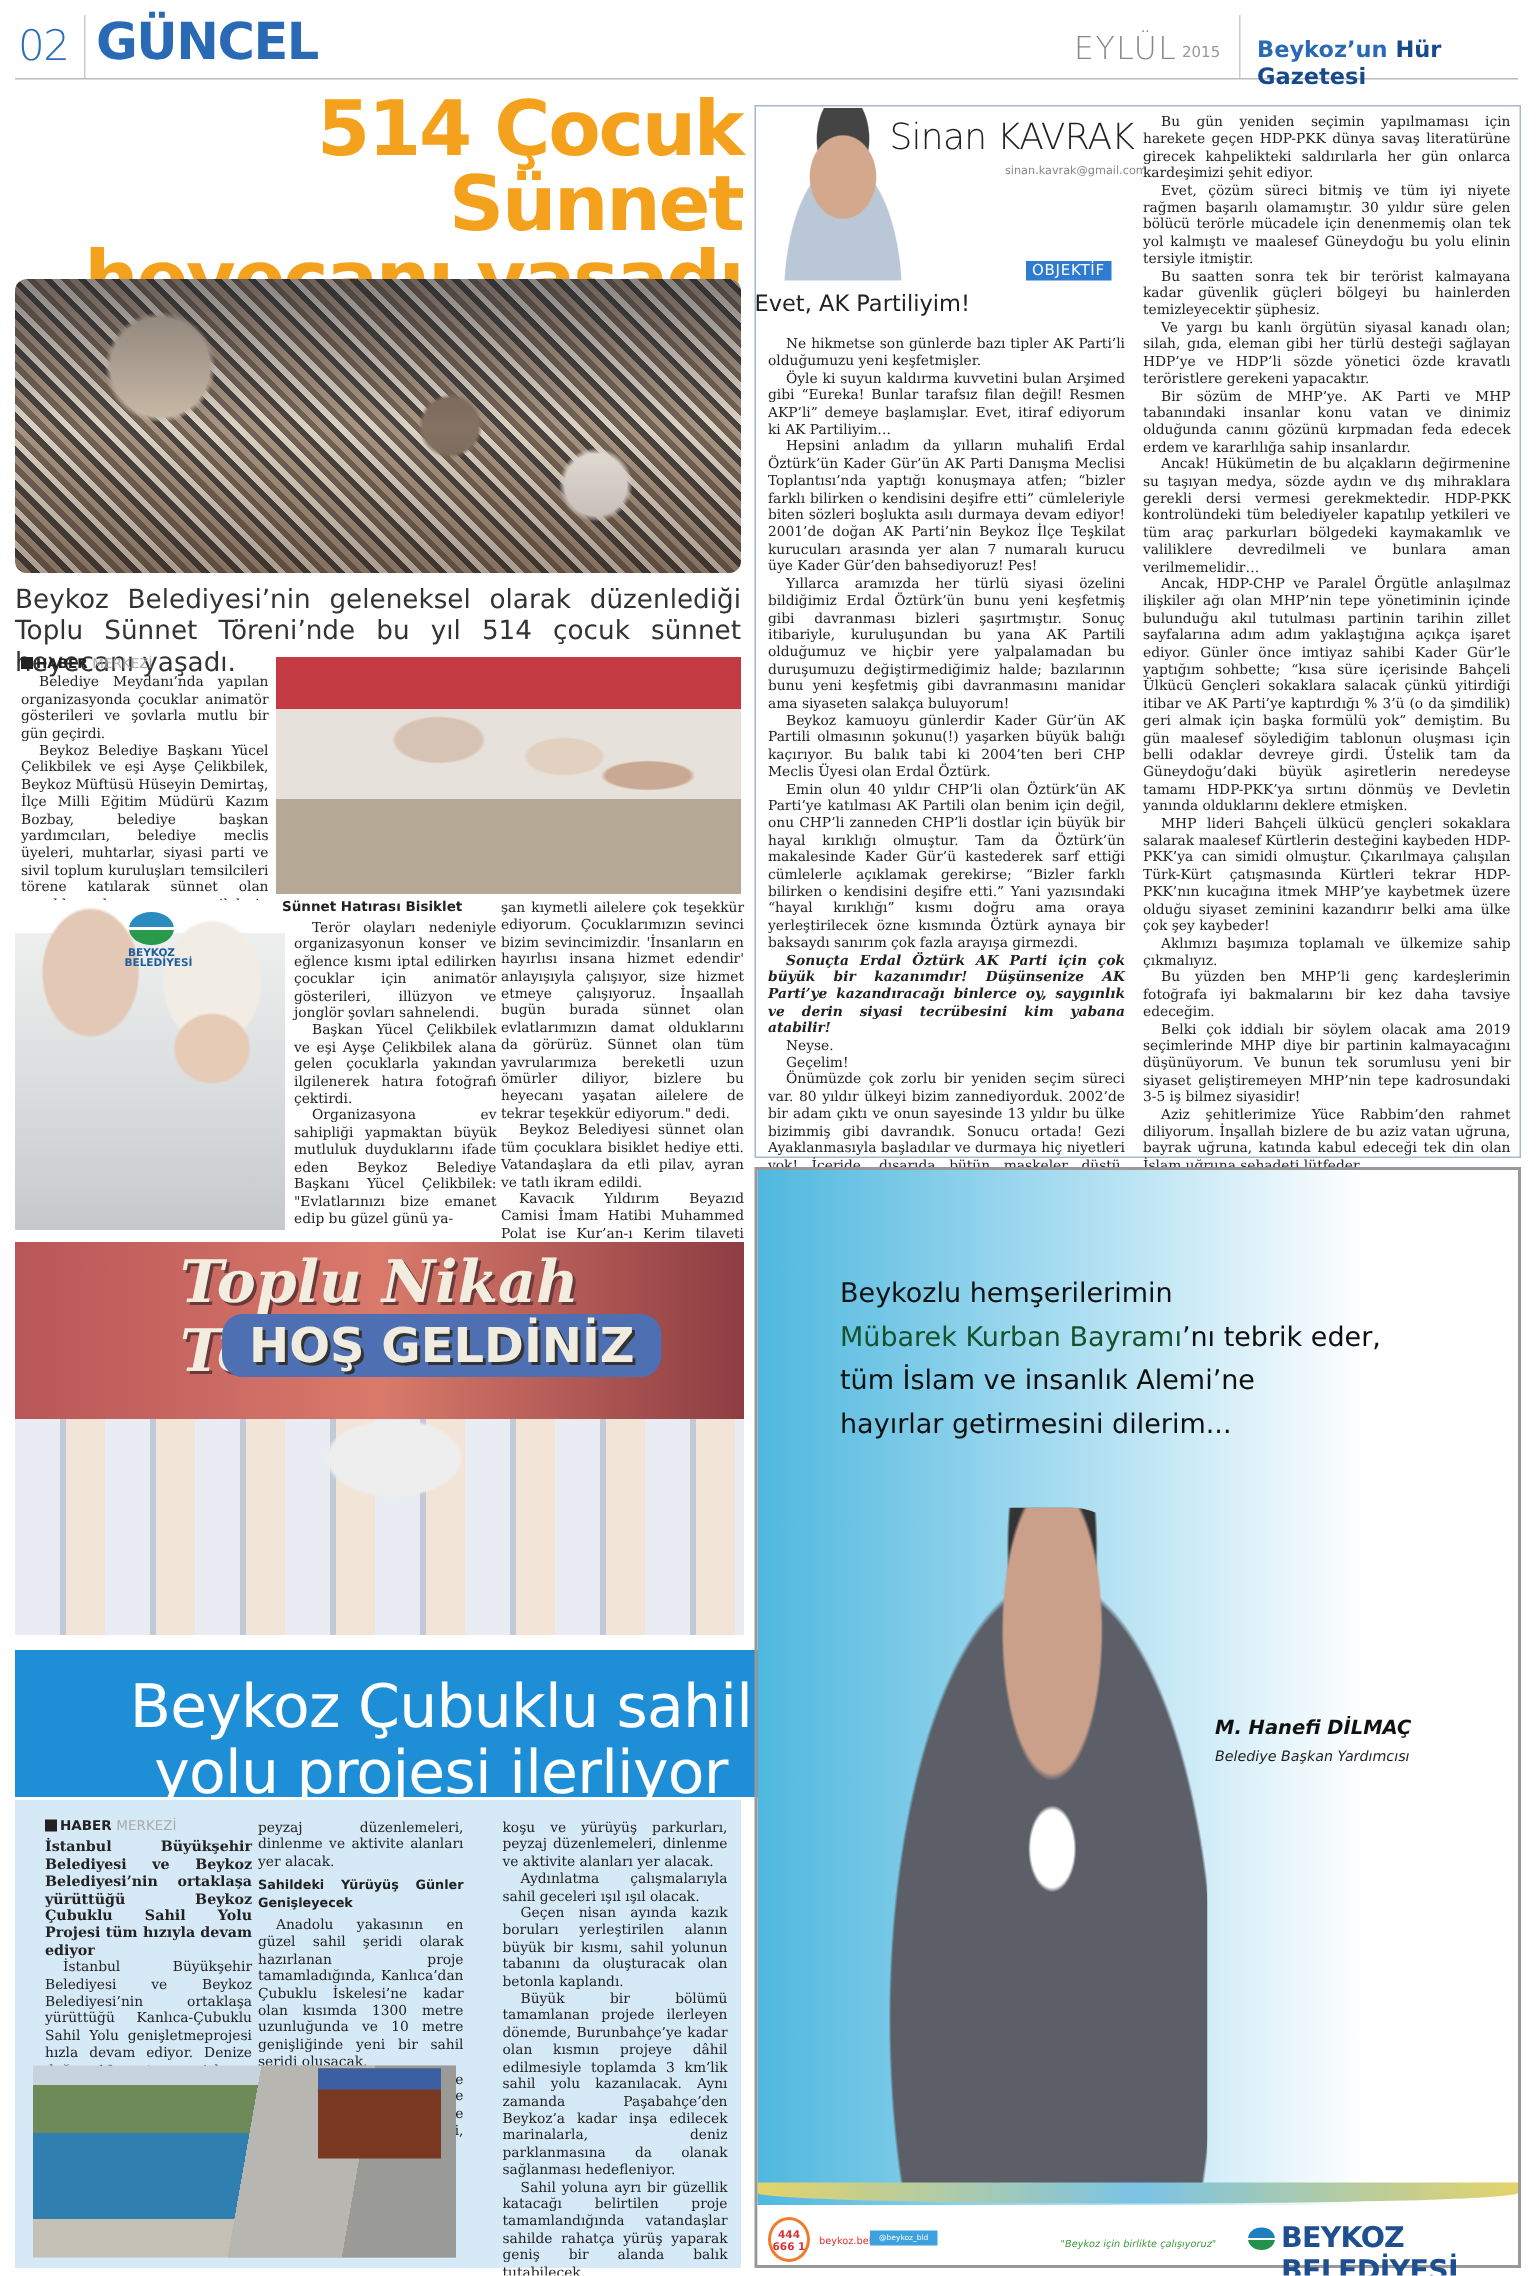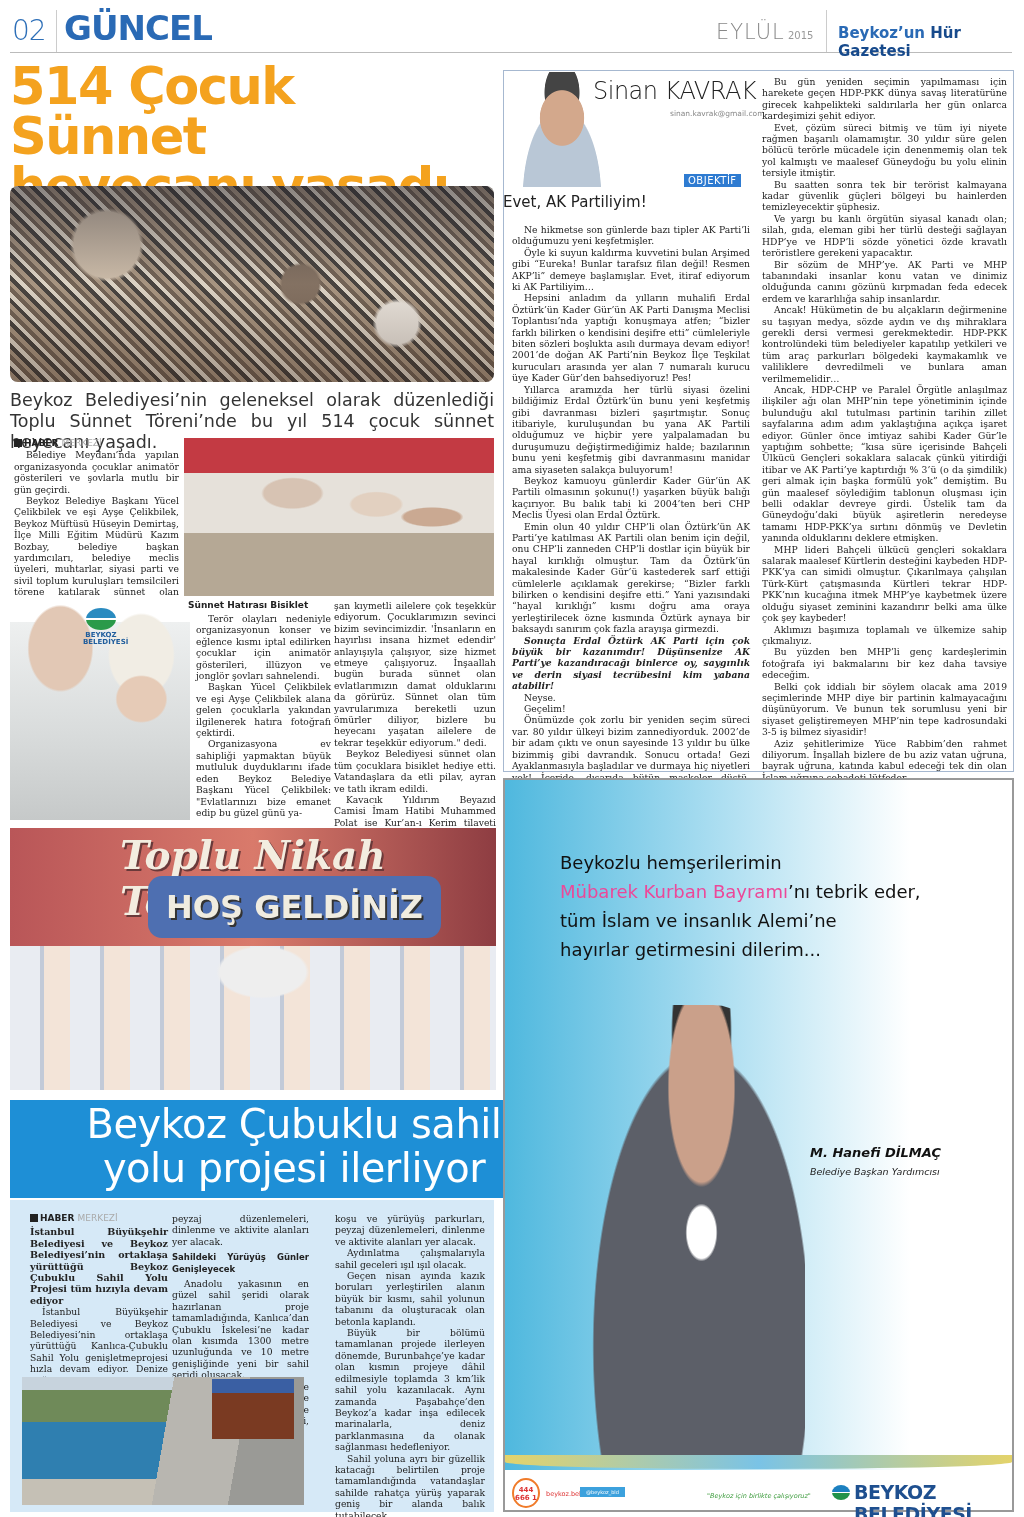--- a/index.html
+++ b/index.html
@@ -9,21 +9,21 @@
 #hdr-line{position:absolute;left:10px;right:12px;top:52px;height:1px;background:#bbb}
 #hdr-page{left:12px;top:14px;font-family:"DejaVu Sans",sans-serif;font-size:28px;color:#2d6fb8;font-weight:300;letter-spacing:-1px}
 #hdr-sep1{left:56px;top:10px;width:1px;height:42px;background:#ccc}
 #hdr-section{left:64px;top:8px;font-family:"DejaVu Sans",sans-serif;font-weight:bold;font-size:34px;color:#2a6ab5;letter-spacing:-1px}
 #hdr-month{left:716px;top:20px;font-family:"DejaVu Sans",sans-serif;font-size:21px;color:#888;font-weight:300;letter-spacing:1px}
 #hdr-year{left:788px;top:30px;font-family:"DejaVu Sans",sans-serif;font-size:10px;color:#999}
 #hdr-sep2{left:826px;top:10px;width:1px;height:42px;background:#ccc}
 #hdr-paper{left:838px;top:24px;font-family:"DejaVu Sans",sans-serif;font-weight:bold;font-size:15px;color:#2a6ab5}
 #hdr-paper b{color:#174a8c}
 
-#headline{left:10px;top:62px;width:485px;text-align:left;font-family:"DejaVu Sans",sans-serif;font-weight:bold;color:#f4a21e;font-size:51px;line-height:50px;letter-spacing:-1.5px}
+#headline{left:10px;top:62px;width:485px;text-align:right;font-family:"DejaVu Sans",sans-serif;font-weight:bold;color:#f4a21e;font-size:51px;line-height:50px;letter-spacing:-1.5px}
 
 .photo{position:absolute;overflow:hidden;border-radius:8px}
 #photo-crowd{left:10px;top:186px;width:484px;height:196px;background:
  radial-gradient(circle at 20% 30%,#c9b8a4 0 8%,transparent 9%),
  radial-gradient(circle at 60% 50%,#7d6a5a 0 6%,transparent 7%),
  radial-gradient(circle at 80% 70%,#e8e2da 0 5%,transparent 6%),
  repeating-linear-gradient(45deg,#6b5b4d 0 4px,#a38f7a 4px 8px,#3f3a36 8px 12px,#d9cfc0 12px 16px);}
 #photo-crowd::after{content:"";position:absolute;inset:0;background:linear-gradient(180deg,rgba(40,40,50,.45),rgba(255,255,255,.05) 50%,rgba(60,40,30,.3))}
 #subhead{left:10px;top:390px;width:484px;font-family:"DejaVu Sans",sans-serif;font-size:17.5px;line-height:21px;color:#333;text-align:justify}
 .byline{font-family:"DejaVu Sans",sans-serif;font-size:9px;font-weight:bold;color:#222}
@@ -49,23 +49,23 @@
 #story1-col2{left:196px;top:613px;width:135px}
 #story1-col3{left:334px;top:600px;width:162px}
 
 #photo-nikah{left:10px;top:828px;width:486px;height:262px;border-radius:0;background:
  radial-gradient(ellipse at 52% 35%,#e7cdbd 0 8%,transparent 9%),
  radial-gradient(ellipse at 52% 55%,#eee 0 12%,transparent 13%),
  repeating-linear-gradient(90deg,#e9ecf2 0 30px,#c2cad8 30px 34px,#f3e4d8 34px 60px),
  linear-gradient(180deg,#c9645d 0 40%,#e8e4e2 40%)}
 #photo-nikah .banner1{position:absolute;left:0;right:0;top:0;height:45%;background:linear-gradient(90deg,#b95658,#d97a6b 50%,#8e3d42)}
 #nikah-text1{position:absolute;left:110px;top:4px;font-family:"DejaVu Serif",serif;font-weight:bold;font-style:italic;font-size:39px;color:#f3ede0;text-shadow:2px 2px 0 #6a3a3a}
-#nikah-text2{position:absolute;left:138px;top:48px;padding:12px 18px;border-radius:14px;background:#4e6fb1;font-family:"DejaVu Sans",sans-serif;font-weight:bold;font-size:32px;color:#f0ece0;text-shadow:2px 2px 0 #333}
-
-#story2-title-box{left:10px;top:1100px;width:568px;height:98px;background:#1e8fd6;color:#fff;text-align:center;font-family:"DejaVu Sans",sans-serif;font-size:40px;line-height:44px;padding-top:2px;letter-spacing:-.5px}
+#nikah-text2{position:absolute;left:138px;top:48px;padding:2px 18px;border-radius:14px;background:#4e6fb1;font-family:"DejaVu Sans",sans-serif;font-weight:bold;font-size:32px;color:#f0ece0;text-shadow:2px 2px 0 #333}
+
+#story2-title-box{left:10px;top:1100px;width:568px;height:98px;background:#1e8fd6;color:#fff;text-align:center;font-family:"DejaVu Sans",sans-serif;font-size:40px;line-height:44px;padding-top:16px;letter-spacing:-.5px}
 #story2-body{left:10px;top:1200px;width:484px;height:312px;background:#d6e9f7}
 #story2-col1{left:30px;top:1213px;width:138px}
 #story2-col1 .lead{font-weight:bold;font-size:9.5px;line-height:11.4px;margin-top:2px;text-align:justify}
 #story2-col2{left:166px;top:1213px;width:137px}
 #story2-col2 .sub{font-family:"DejaVu Sans",sans-serif;font-weight:bold;font-size:8.5px;margin:5px 0 3px;text-indent:0}
 #story2-col3{left:335px;top:1213px;width:150px}
 #photo-road{left:22px;top:1377px;width:282px;height:128px;border-radius:0;background:
  linear-gradient(100deg,transparent 0 50%,#b8b6b0 50% 75%,#9a9a96 75%),
  linear-gradient(180deg,#c7d3dd 0 10%,#6f8a59 10% 35%,#2f7fb0 35% 80%,#c5c0b5 80%)}
 #photo-road .truck{position:absolute;left:190px;top:2px;width:82px;height:60px;background:#7a3a22;border-top:14px solid #3a5fa3}
@@ -77,21 +77,21 @@
  radial-gradient(ellipse at 50% 110%,#b9c7d6 0 50%,transparent 51%),#fff}
 #col-author{left:593px;top:77px;font-family:"DejaVu Sans",sans-serif;font-size:24px;font-weight:300;color:#222;letter-spacing:-.5px}
 #col-email{left:670px;top:109px;font-family:"DejaVu Sans",sans-serif;font-size:7.5px;color:#888}
 #col-tag{left:684px;top:174px;background:#2e7bd1;color:#fff;font-family:"DejaVu Sans",sans-serif;font-size:10px;padding:1px 4px;letter-spacing:.5px}
 #col-title{left:503px;top:193px;width:252px;text-align:left;font-family:"DejaVu Sans",sans-serif;font-size:15px;color:#222}
 #col-left{left:512px;top:224px;width:238px}
 #col-right{left:762px;top:76px;width:245px}
 
 #ad-box{left:503px;top:778px;width:511px;height:734px;border:2px solid #999;background:linear-gradient(90deg,#4fb8de 0%,#a7dcf0 40%,#fff 80%);overflow:hidden}
 #ad-text{left:560px;top:848px;font-family:"DejaVu Sans",sans-serif;font-size:18px;line-height:29px;color:#111}
-#ad-text .red{color:#ec4899}
+#ad-text .red{color:#14532d}
 #ad-person{left:575px;top:1005px;width:230px;height:455px;background:
  radial-gradient(ellipse at 55% 18%,#caa08a 0 18%,transparent 19%),
  radial-gradient(ellipse at 55% 6%,#333 0 16%,transparent 17%),
  radial-gradient(ellipse at 55% 50%,#fff 0 8%,transparent 9%),
  radial-gradient(ellipse at 55% 75%,#5c5f68 0 60%,transparent 61%);border-radius:40% 40% 0 0}
 #ad-name{left:810px;top:1145px;font-family:"DejaVu Sans",sans-serif;font-style:italic;font-weight:bold;font-size:13px;color:#111}
 #ad-role{left:810px;top:1166px;font-family:"DejaVu Sans",sans-serif;font-style:italic;font-size:9.5px;color:#222}
 #ad-wave{left:505px;top:1455px;width:507px;height:14px;background:linear-gradient(90deg,#e4d36a,#7ac3e6,#e4d36a);border-radius:0 0 50% 50%}
 #ad-footer{left:505px;top:1470px;width:507px;height:40px;background:#fff}
 #ad-phone{left:512px;top:1478px;width:28px;height:30px;border-radius:50%;border:2px solid #f07b2a;font-family:"DejaVu Sans",sans-serif;font-size:7px;color:#d33;text-align:center;line-height:8px;padding-top:6px;font-weight:bold}

